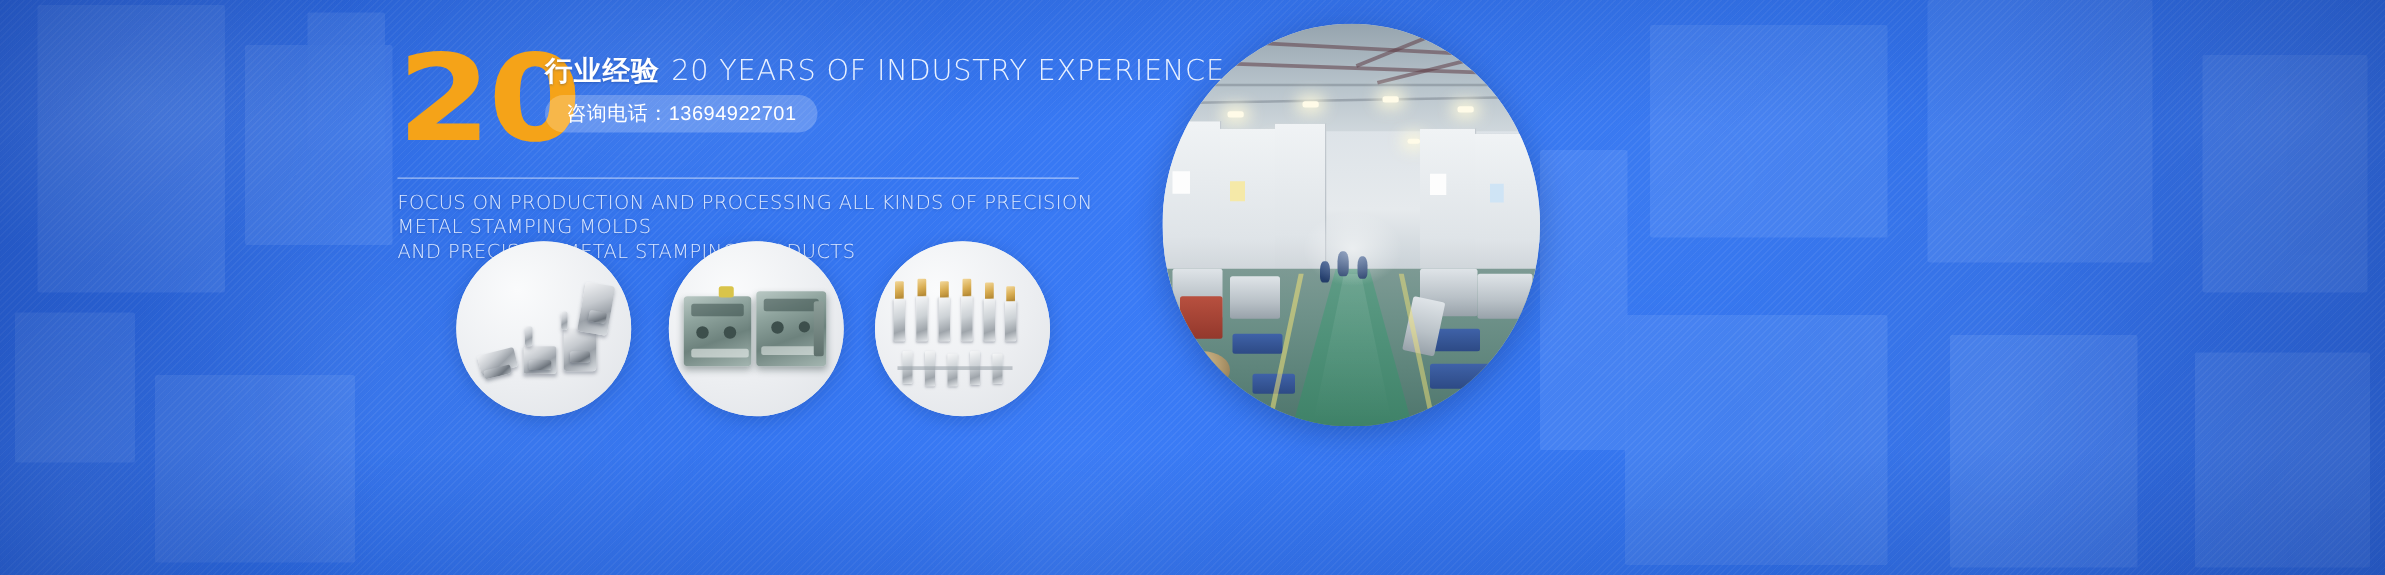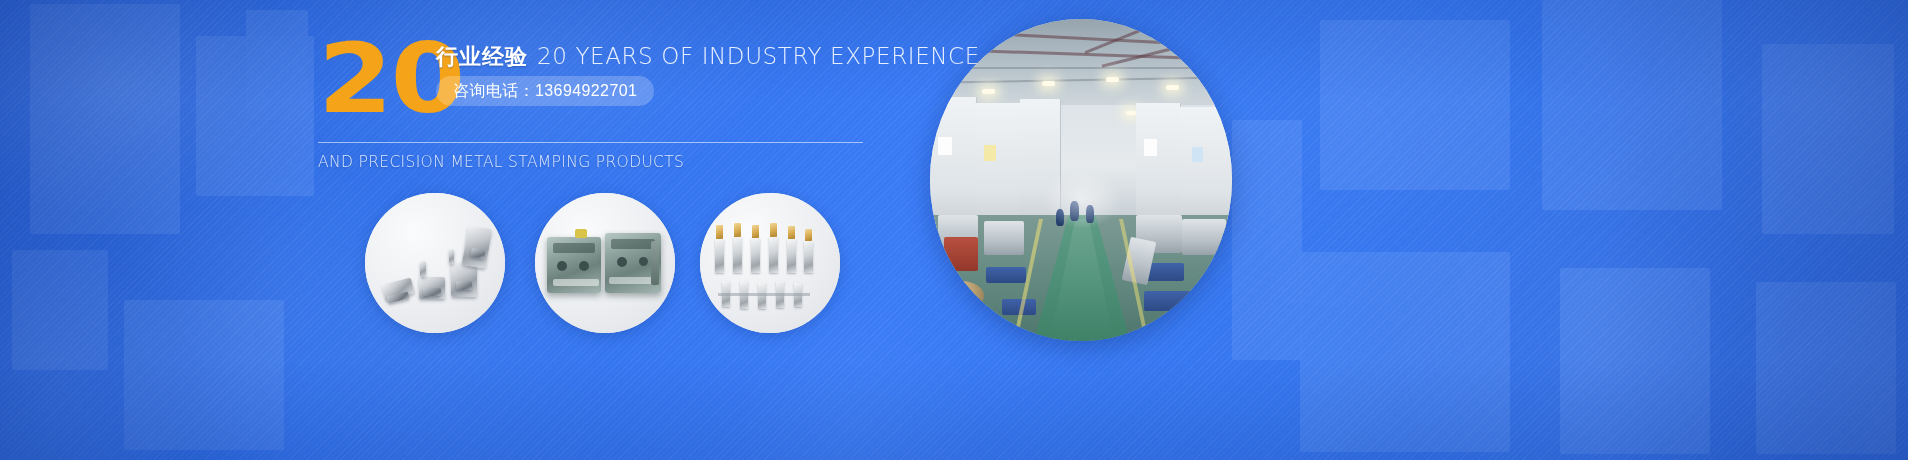--- a/index.html
+++ b/index.html
@@ -226,20 +226,21 @@
         </div>
         <div class="line2">
           <span class="phone-pill">咨询电话：13694922701</span>
         </div>
       </div>
     </div>
 
     <div class="divider"></div>
 
     <div class="sub">
+      <div>FOCUS ON PRODUCTION AND PROCESSING ALL KINDS OF PRECISION METAL STAMPING MOLDS</div>
       <div>AND PRECISION METAL STAMPING PRODUCTS</div>
     </div>
   </div>
 
   <div class="prod" style="left:365px;top:193px;width:140px;height:140px;">
     <span class="shade"></span>
     <span class="art">
       <span class="metal" style="left:18px;top:88px;width:30px;height:16px;transform:rotate(-14deg);"></span>
       <span class="metal-d" style="left:22px;top:101px;width:22px;height:7px;transform:rotate(-14deg);"></span>
       <span class="metal" style="left:54px;top:84px;width:26px;height:22px;"></span>

